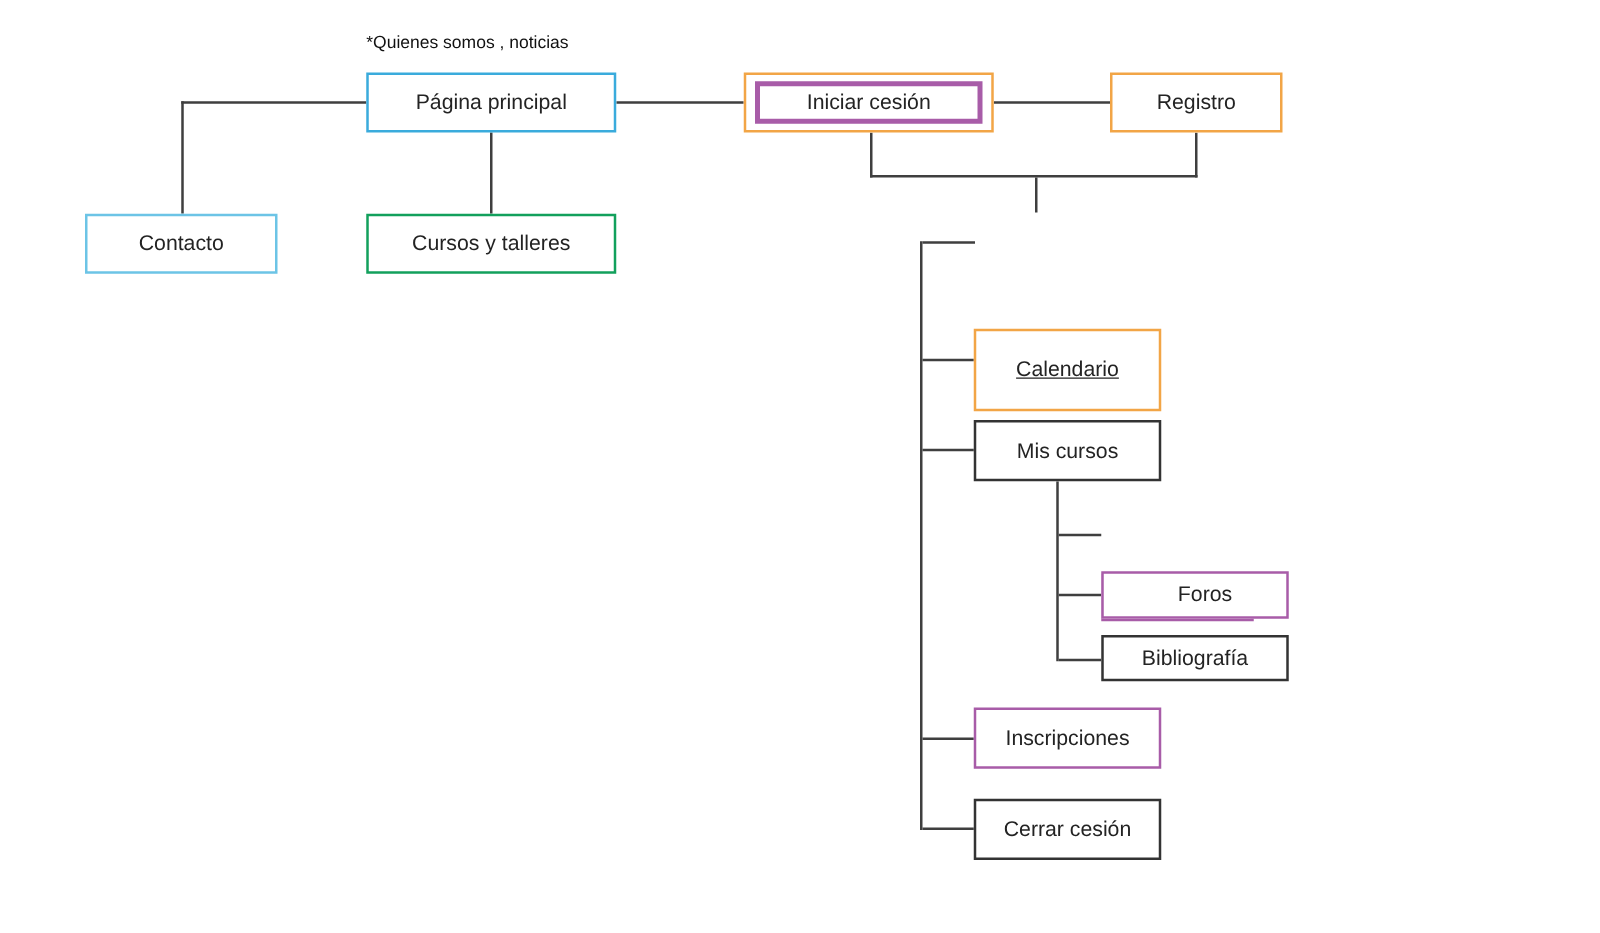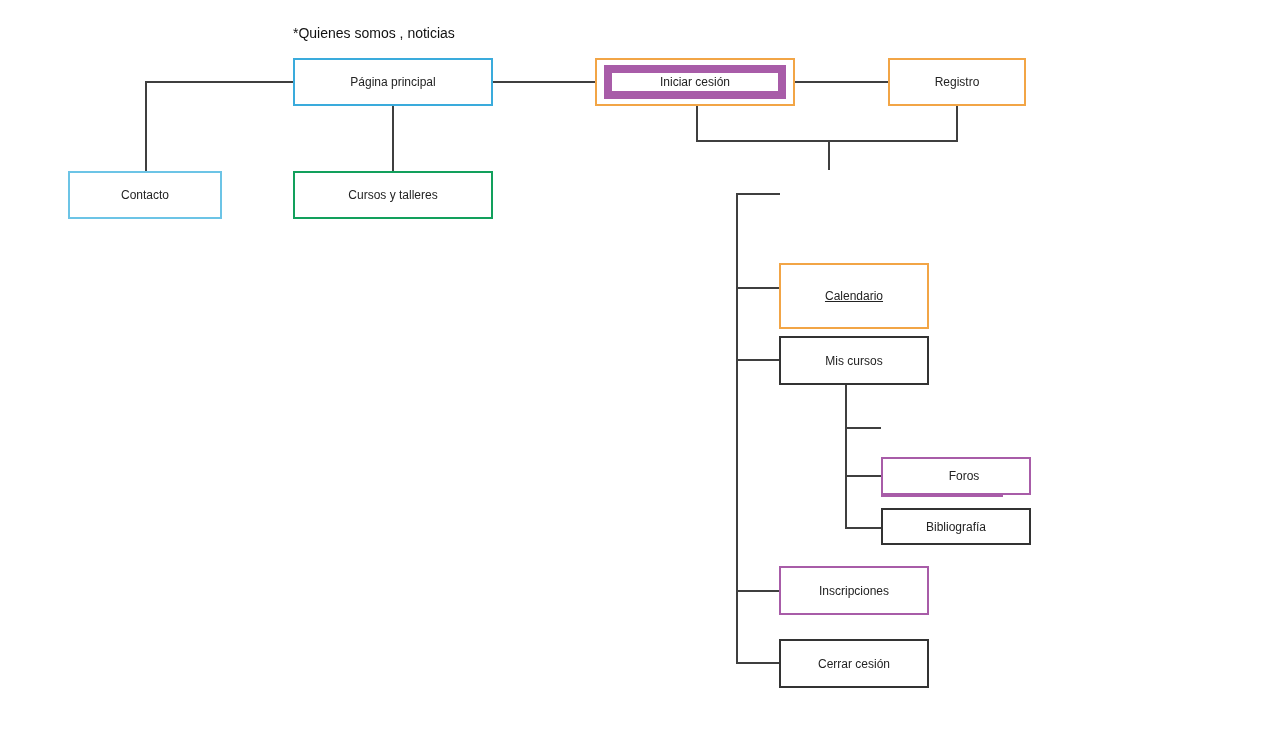--- a/index.html
+++ b/index.html
@@ -15,28 +15,28 @@
     background: #ffffff;
     overflow: hidden;
   }
   .node {
     position: absolute;
     border: 2px solid #333333;
     background: #ffffff;
     display: flex;
     align-items: center;
     justify-content: center;
-    font-size: 12px;
+    font-size: 17px;
     color: #232323;
     white-space: nowrap;
   }
   .node .inner {
     position: absolute;
     left: 7px; right: 7px; top: 5px; bottom: 5px;
-    border: 8px solid #15803d;
+    border: 4px solid #15803d;
     display: flex;
     align-items: center;
     justify-content: center;
   }
   .line {
     position: absolute;
     background: #3f3f3f;
   }
   .top-note {
     position: absolute;

